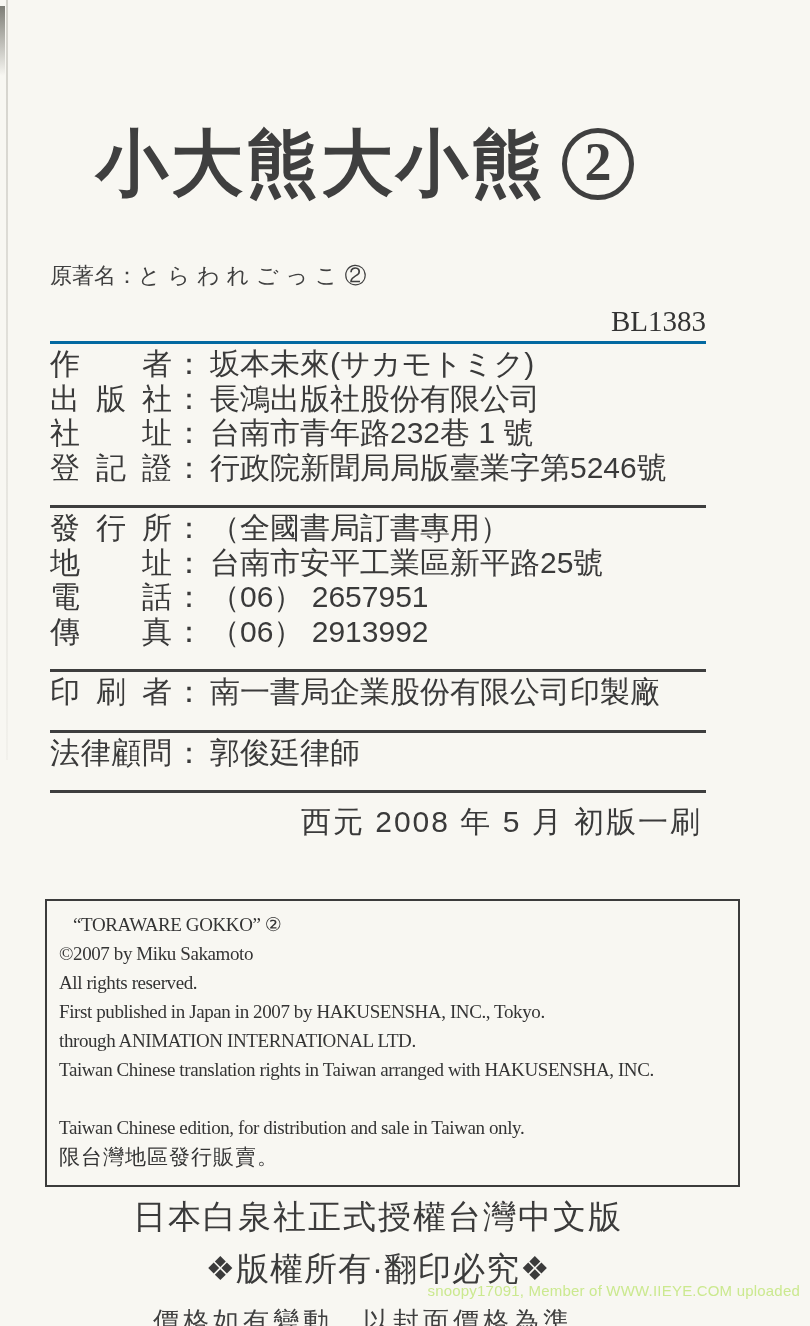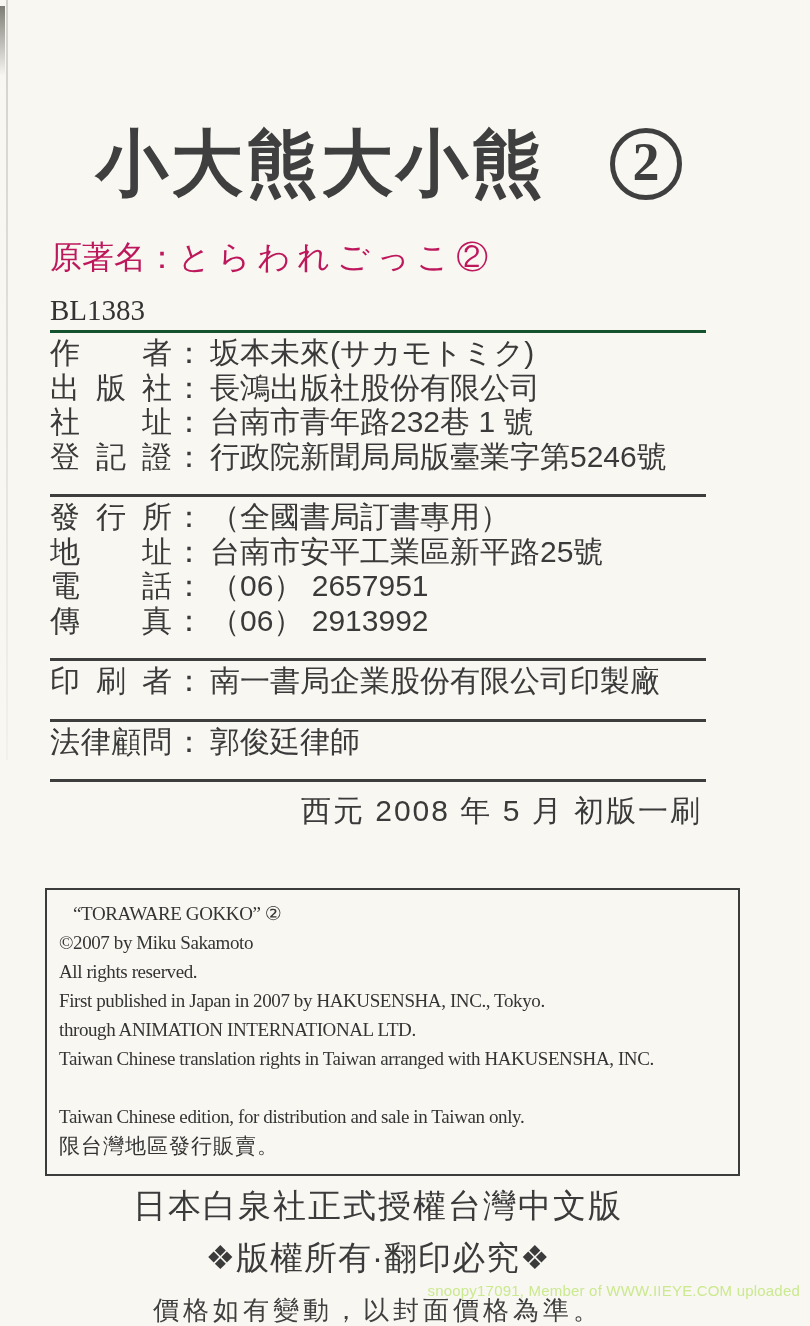--- a/index.html
+++ b/index.html
@@ -20,46 +20,47 @@
   .edge-line{
     position:absolute;left:6px;top:0;width:2px;height:760px;
     background:linear-gradient(rgba(125,122,112,.30), rgba(125,122,112,.05));
   }
   .page{
     position:absolute;left:50px;top:0;width:656px;
   }
   
   .title-row{
     margin:116px 0 0 46px;
-    display:flex;align-items:center;gap:48px;
+    display:flex;align-items:center;
   }
   .title{
     font-size:72px;font-weight:bold;letter-spacing:3px;color:#3f3f3f;
     white-space:nowrap;
   }
   .vol-badge{
     width:72px;height:72px;border:5px solid #3f3f3f;border-radius:50%;
     display:flex;align-items:center;justify-content:center;
     margin-left:16px;flex:0 0 auto;
     font-family:"Liberation Serif", serif;
     font-size:54px;font-weight:600;color:#3f3f3f;
     padding-bottom:4px;box-sizing:border-box;
   }
   
   .orig{
-    margin-top:24px;font-size:32px;color:#be185d;white-space:nowrap;
+    margin-top:49px;font-size:22px;color:#404040;white-space:nowrap;
   }
   .orig .kana{letter-spacing:7px;}
   
   .code-line{
     margin-top:14px;
     font-family:"Liberation Serif", serif;
     font-size:29px;color:#333;
     padding-bottom:3px;
-    border-bottom:3px solid #14532d;
+    border-bottom:3px solid #0369a1;
+    text-align:right;
   }
   .block{
     border-bottom:3px solid #3e3e3e;
     padding:3px 0 20px;
     font-size:30px;
   }
   .row{line-height:34.5px;white-space:nowrap;}
   .lbl{
     display:inline-block;width:122px;
     text-align:justify;text-align-last:justify;

